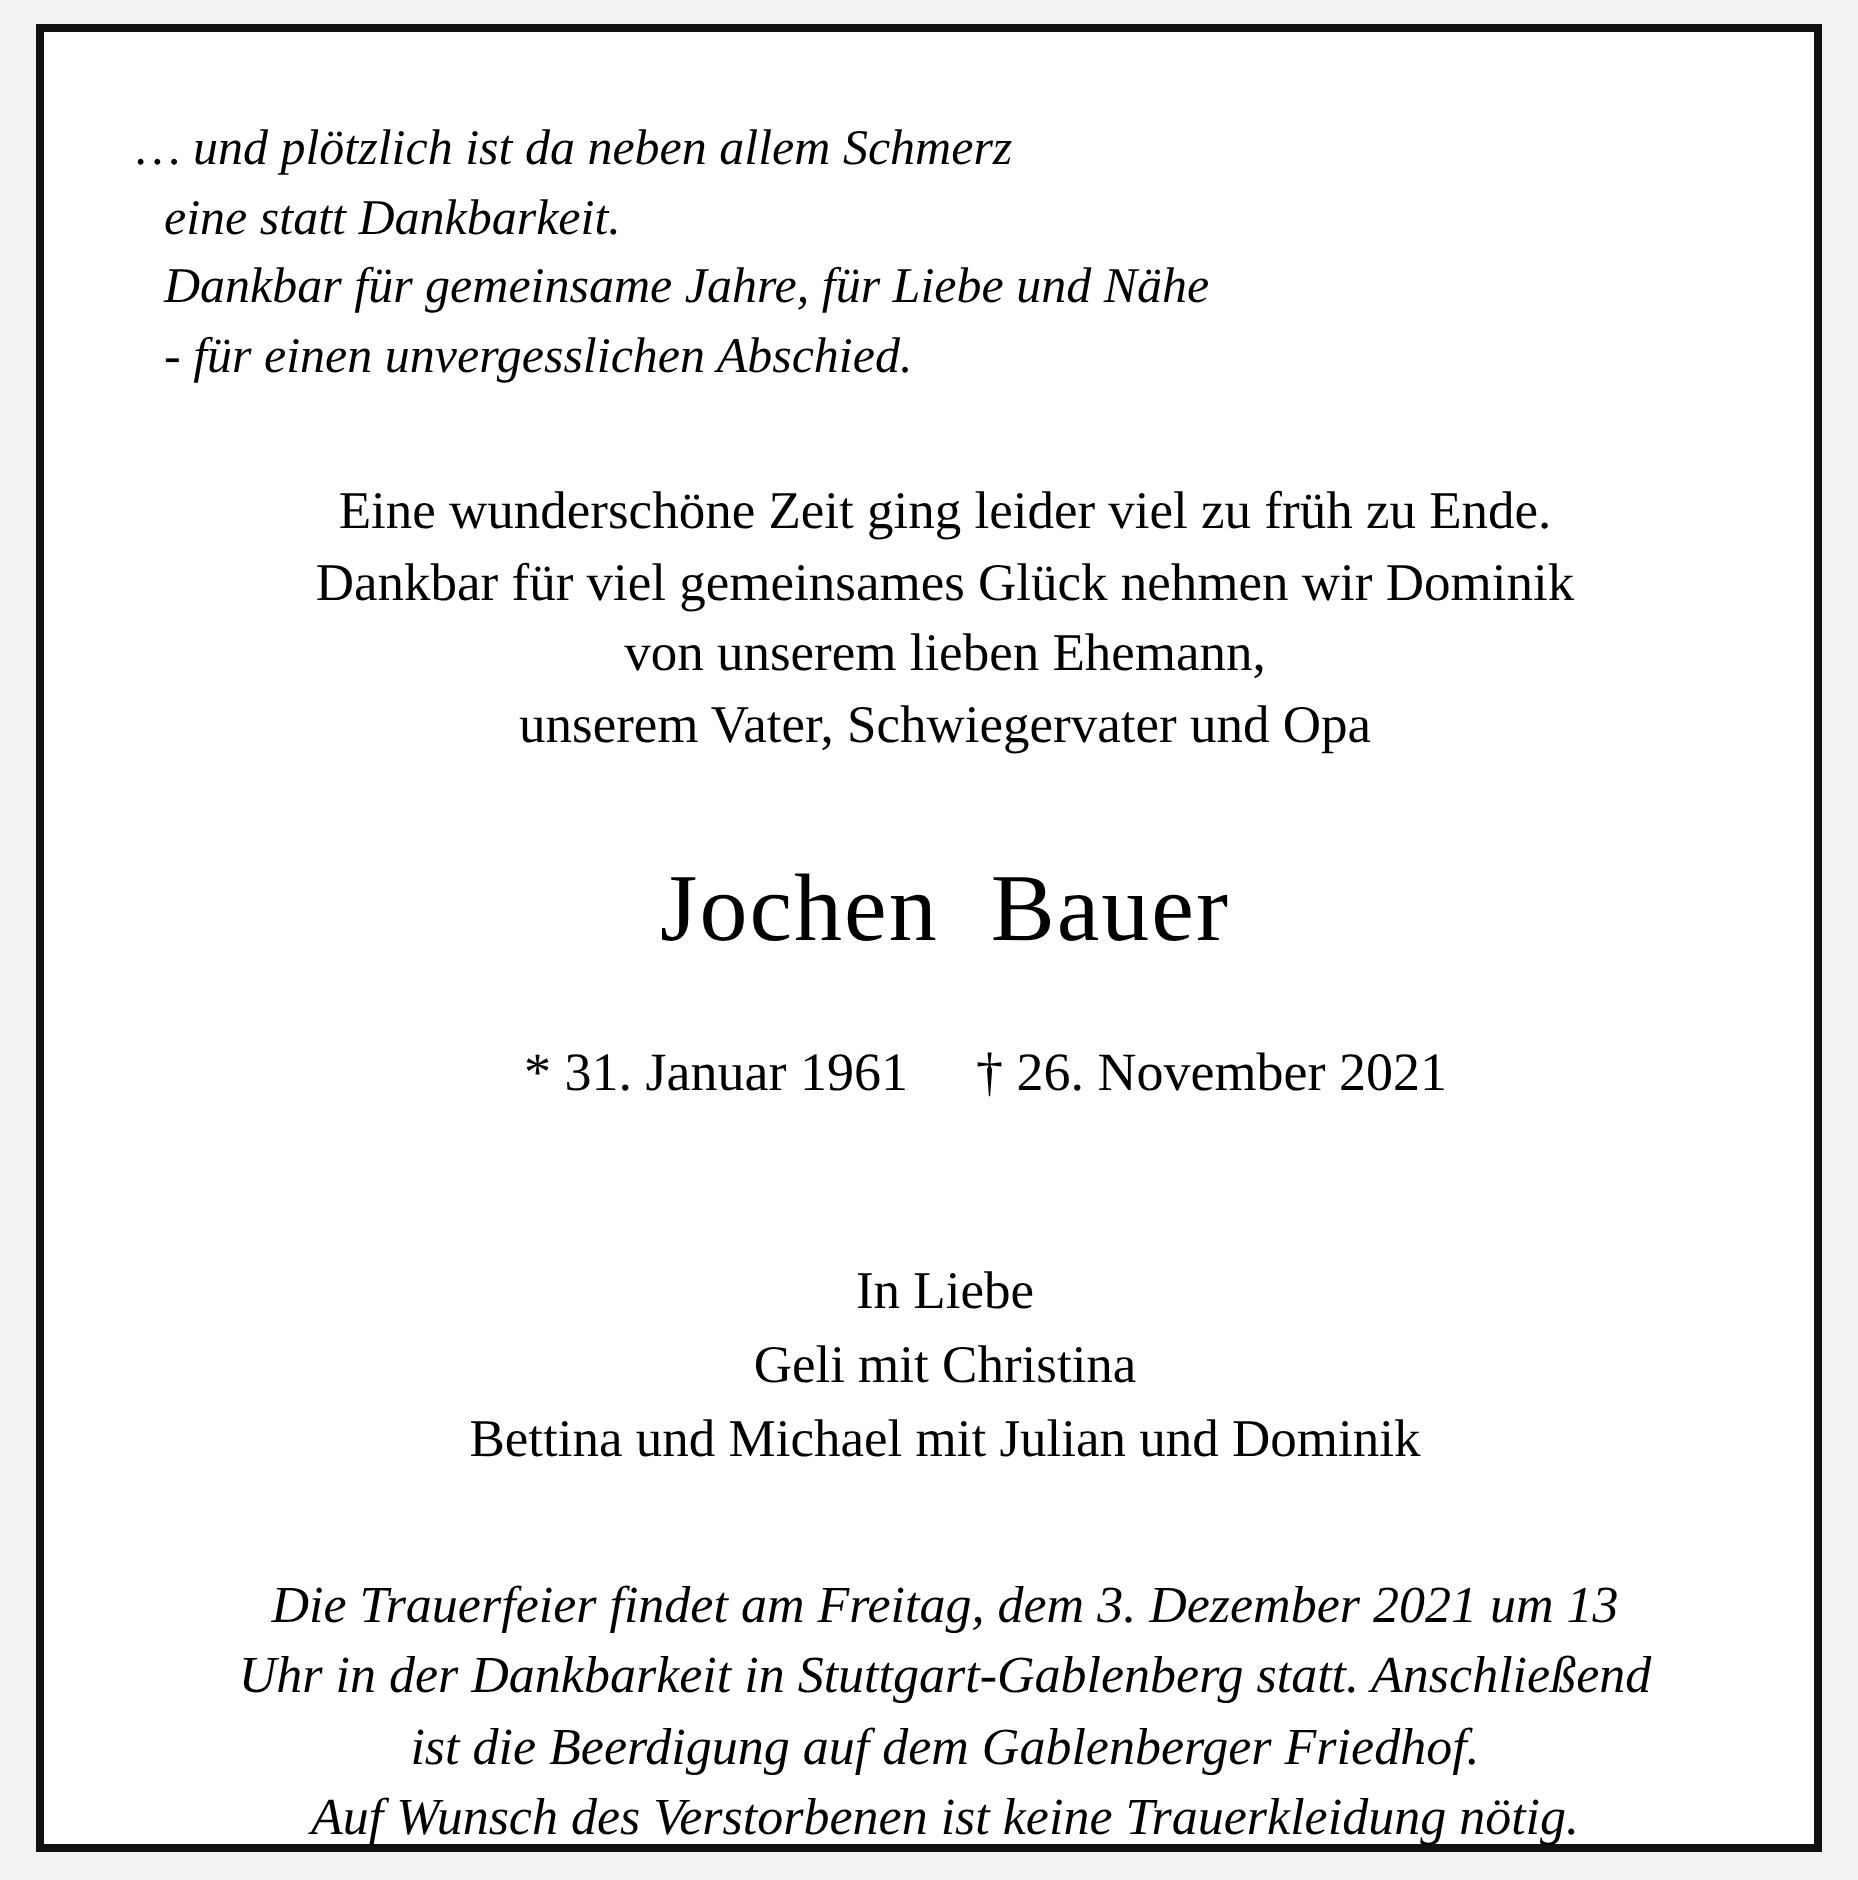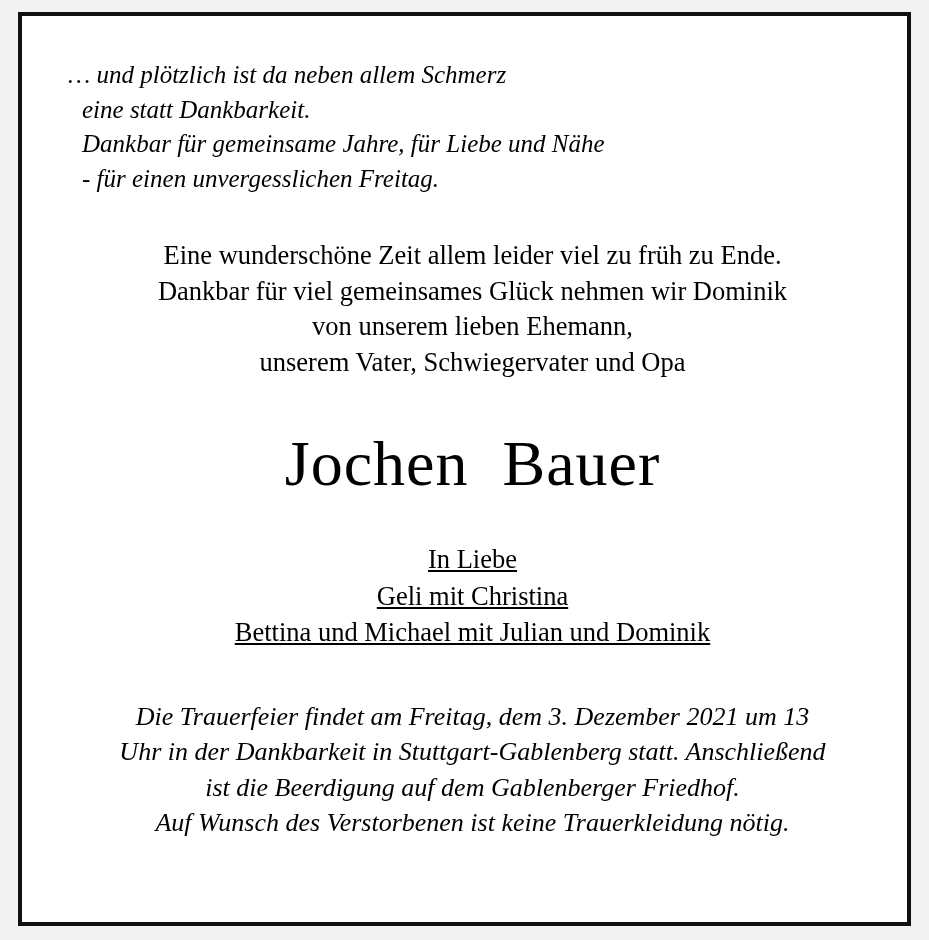--- a/index.html
+++ b/index.html
@@ -44,42 +44,41 @@
     margin-left: -14px;
   }
   .intro {
     text-align: center;
     font-size: 26.5px;
     line-height: 1.34;
     margin-top: 42px;
   }
   .name {
     text-align: center;
-    font-size: 64px;
+    font-size: 48px;
     letter-spacing: 1px;
     margin-top: 50px;
     line-height: 1.05;
     white-space: pre;
   }
   .dates {
     text-align: center;
     font-size: 27px;
     margin-top: 10px;
     white-space: pre;
   }
   .dates .gap {
     display: inline-block;
     width: 34px;
   }
   .mourners {
     text-align: center;
     font-size: 26.5px;
     line-height: 1.38;
     margin-top: 44px;
-    text-decoration: underline;
   }
   .service {
     text-align: center;
     font-size: 26px;
     line-height: 1.36;
     margin-top: 48px;
   }
   .service div {
     white-space: normal;
     font-style: italic;
@@ -88,32 +87,35 @@
 </head>
 <body>
 
 <div class="page">
   <div class="notice-card">
 
     <div class="poem">
       <div>… und plötzlich ist da neben allem Schmerz</div>
       <div>eine statt Dankbarkeit.</div>
       <div>Dankbar für gemeinsame Jahre, für Liebe und Nähe</div>
-      <div>- für einen unvergesslichen Freitag.</div>
+      <div>- für einen unvergesslichen Abschied.</div>
     </div>
 
     <div class="intro">
-      <div>Eine wunderschöne Zeit allem leider viel zu früh zu Ende.</div>
+      <div>Eine wunderschöne Zeit ging leider viel zu früh zu Ende.</div>
       <div>Dankbar für viel gemeinsames Glück nehmen wir Dominik</div>
       <div>von unserem lieben Ehemann,</div>
       <div>unserem Vater, Schwiegervater und Opa</div>
     </div>
 
     <div class="name">Jochen  Bauer</div>
 
+    <div class="dates">
+      <span>* 31. Januar 1961</span><span class="gap"></span><span>† 26. November 2021</span>
+    </div>
 
     <div class="mourners">
       <div>In Liebe</div>
       <div>Geli mit Christina</div>
       <div>Bettina und Michael mit Julian und Dominik</div>
     </div>
 
     <div class="service">
       <div>Die Trauerfeier findet am Freitag, dem 3. Dezember 2021 um 13</div>
       <div>Uhr in der Dankbarkeit in Stuttgart-Gablenberg statt. Anschließend</div>

